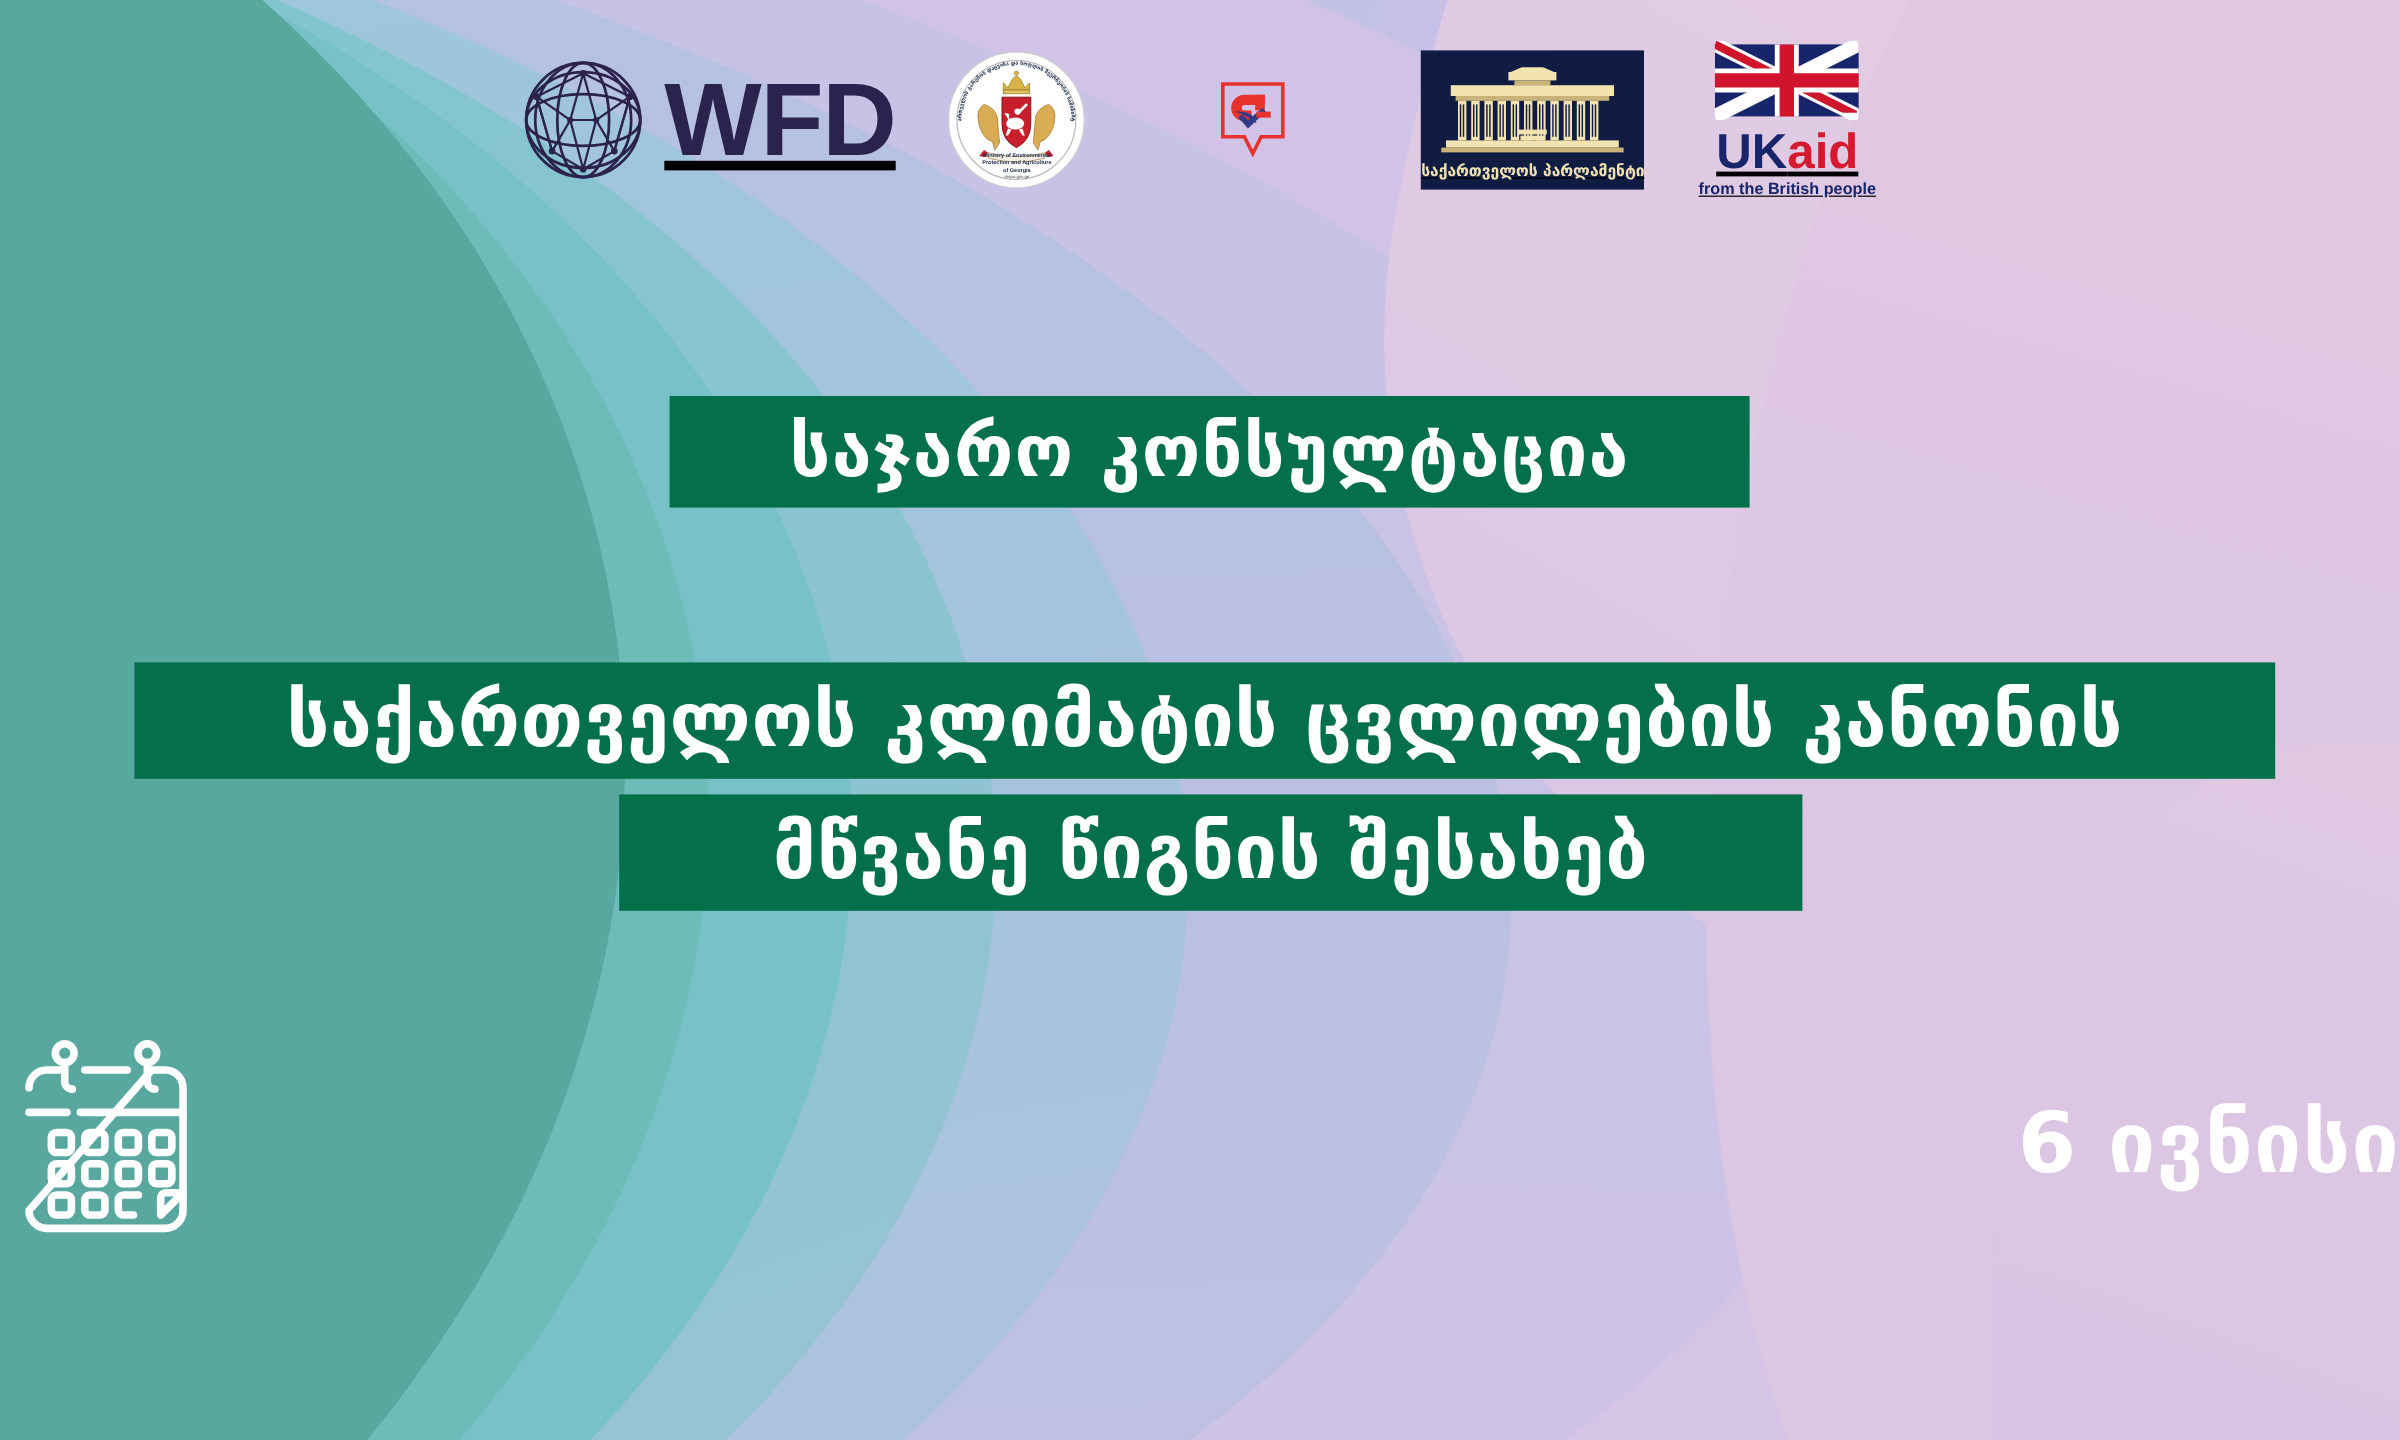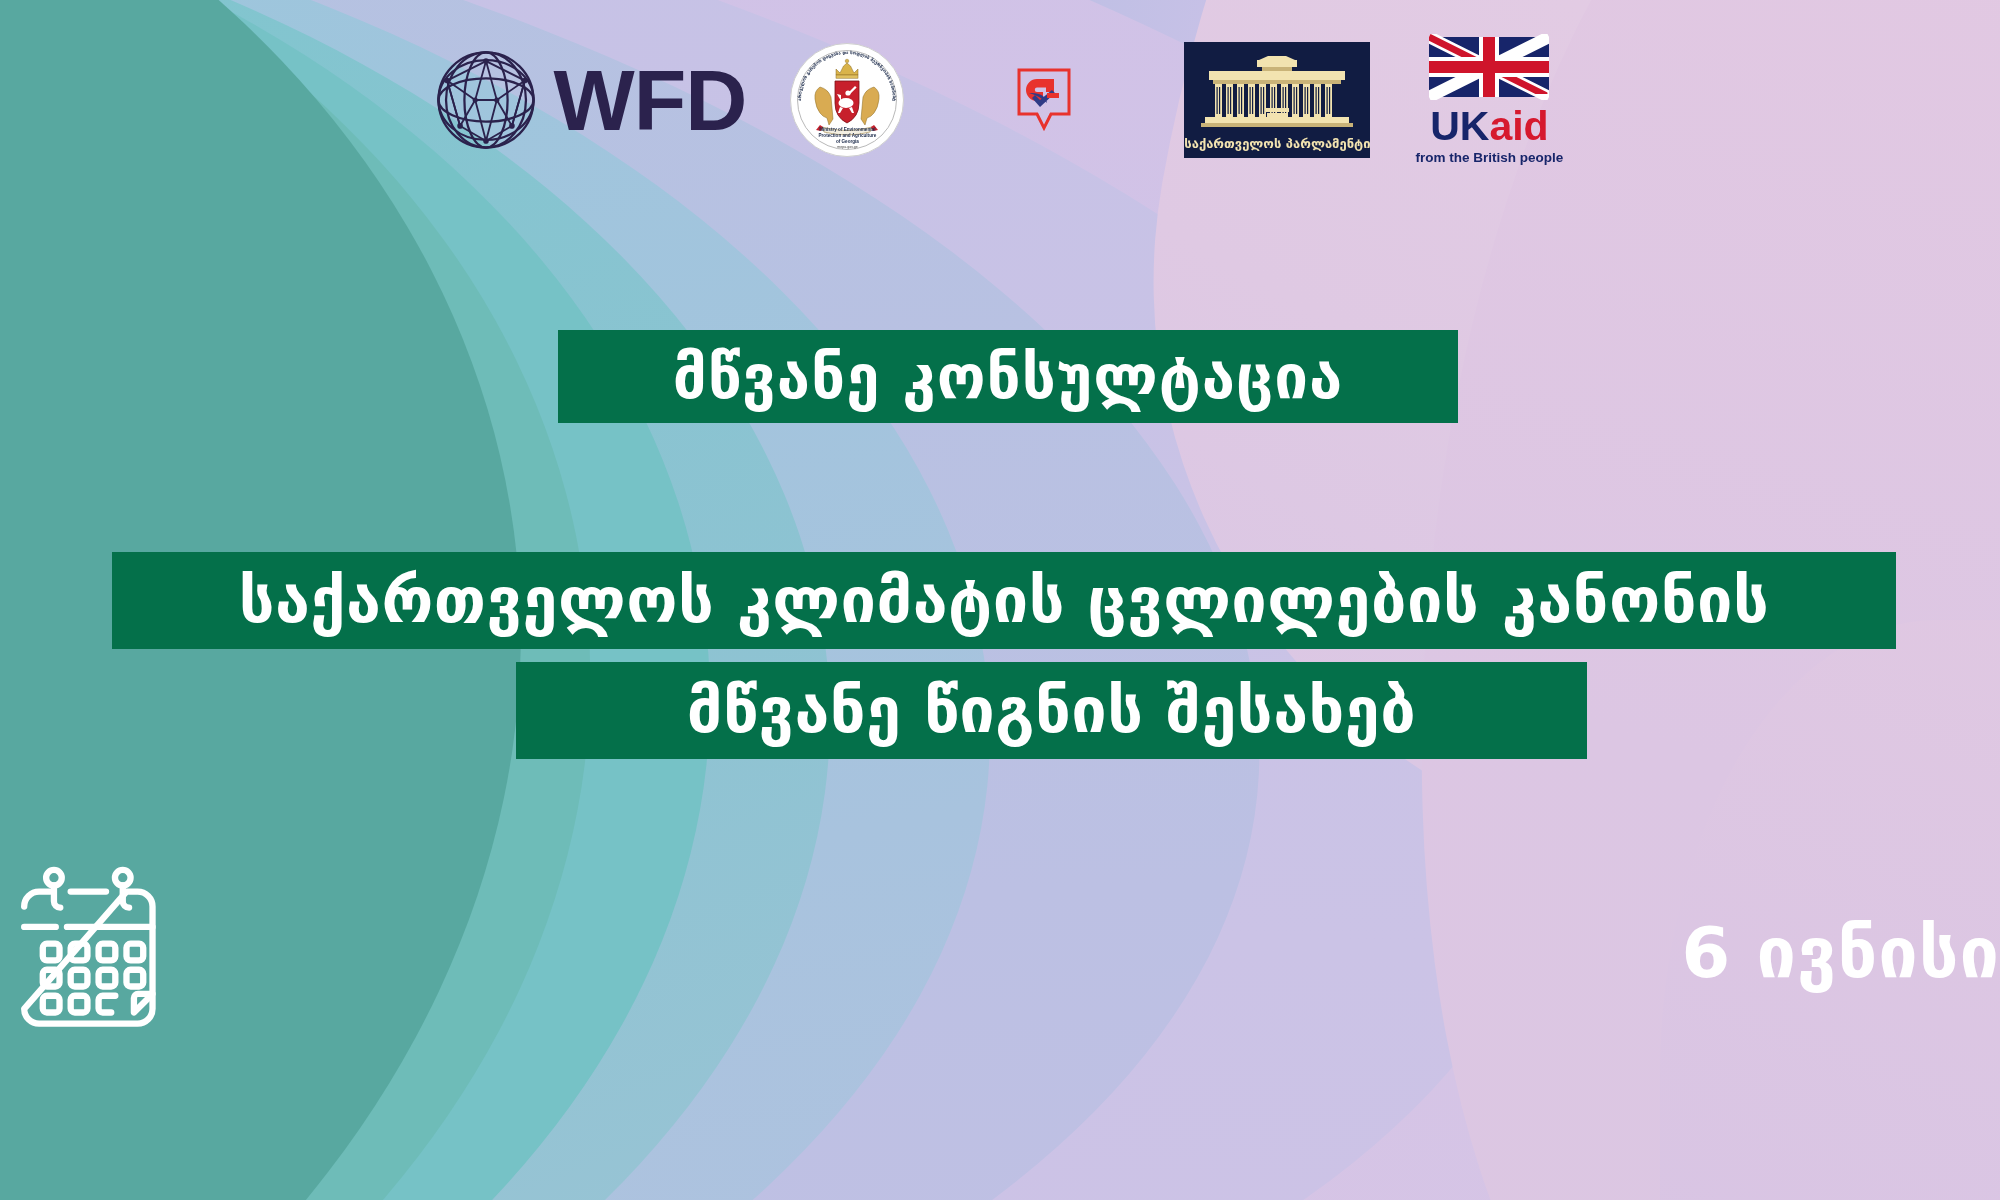--- a/index.html
+++ b/index.html
@@ -90,21 +90,21 @@
   .band.pink3 {
     left:1660px; top:620px; width:460px; height:760px;
     border-radius:60% 0 0 0 / 60% 0 0 0;
     background:linear-gradient(200deg,#e0c8e2 0%,#d7c4e4 100%);
   }
 
   
   #logo-row {
     position:absolute; left:0; top:34px; width:1996px;
     display:flex; align-items:center; justify-content:center;
-    gap:44px; z-index:8;
+    gap:44px; z-index:8;text-decoration:underline;
   }
 
   
   .wfd { display:flex; align-items:center; gap:14px; }
   .wfd .globe { width:108px; height:108px; display:block; }
   .wfd .wordmark {
     font-family:"Liberation Sans", sans-serif;
     font-weight:bold; font-size:86px; letter-spacing:-1px;
     color:#2b २2 4d; color:#2b224d; line-height:1;
   }
@@ -176,21 +176,21 @@
   }
   #banner-kicker {
     left:558px; top:330px; width:900px; height:93px;
     font-size:60px; letter-spacing:1px;
   }
   #banner-title-1 {
     left:112px; top:552px; width:1784px; height:97px;
     font-size:63px; letter-spacing:0.5px;
   }
   #banner-title-2 {
-    left:516px; top:662px; width:1071px; height:97px;
+    left:516px; top:662px; width:986px; height:97px;
     font-size:63px; letter-spacing:0.5px;
   }
 
   
   #datetime {
     position:absolute; left:0; top:860px; width:2000px;
     display:flex; align-items:center; justify-content:space-between;
     gap:53px; z-index:9;
   }
   #cal-icon { width:186px; height:186px; display:block; }
@@ -375,21 +375,21 @@
         <path d="M0,0 L60,30 M60,0 L0,30" stroke="#cf142b" stroke-width="3.4" clip-path="polygon(0 0, 30 0, 30 15, 60 15, 60 30, 30 30, 30 15, 0 15)"></path>
         <path d="M30,0 v30 M0,15 h60" stroke="#fff" stroke-width="10"></path>
         <path d="M30,0 v30 M0,15 h60" stroke="#cf142b" stroke-width="6"></path>
       </svg>
       <div class="ua-word"><span class="ua-uk">UK</span><span class="ua-aid">aid</span></div>
       <div class="ua-tag">from the British people</div>
     </div>
 
   </div>
 
-  <div class="banner" id="banner-kicker">მწვანე კონსულტაცია</div>
+  <div class="banner" id="banner-kicker">საჯარო კონსულტაცია</div>
   <div class="banner" id="banner-title-1">საქართველოს კლიმატის ცვლილების კანონის</div>
   <div class="banner" id="banner-title-2">მწვანე წიგნის შესახებ</div>
 
   <div id="datetime">
     <svg id="cal-icon" viewBox="0 0 100 100">
       <g fill="none" stroke="#ffffff" stroke-width="3.4" stroke-linecap="round" stroke-linejoin="round">
 
         <circle cx="29" cy="9.5" r="4.2"></circle>
         <circle cx="66" cy="9.5" r="4.2"></circle>
         <path d="M29 13.7 v8.5 a3.4 3.4 0 0 0 3.4 3.4"></path>

